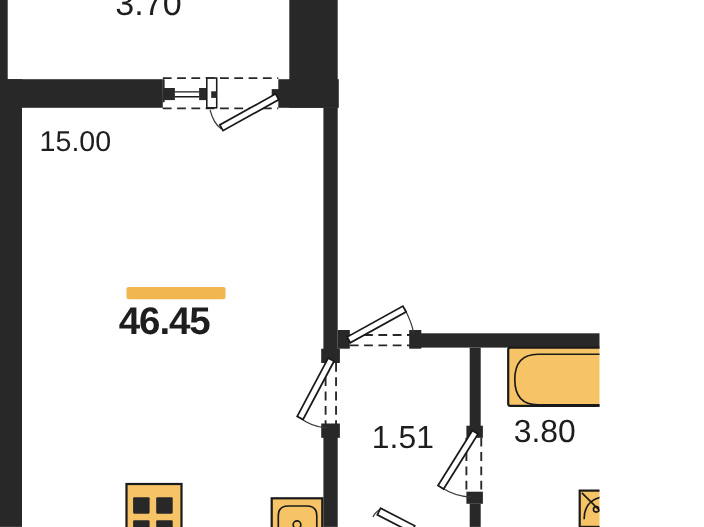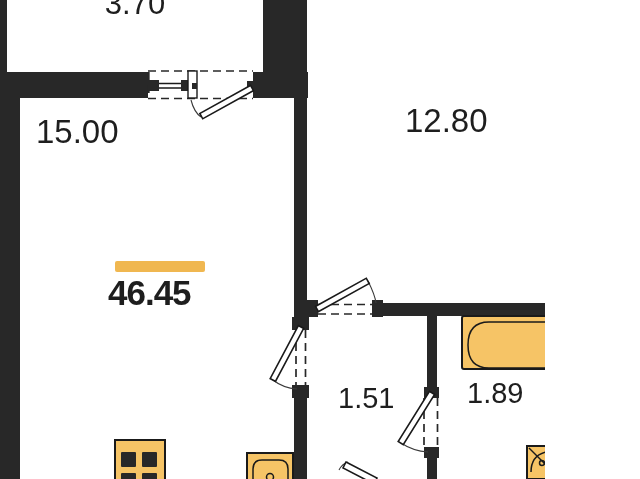--- a/index.html
+++ b/index.html
@@ -19,21 +19,21 @@
   .frame{fill:#ffffff;stroke:var(--c-outline,#1A1A1A);stroke-width:1.4;}
   .winline{stroke:var(--c-outline,#1A1A1A);stroke-width:1.3;fill:none;}
   .arc{stroke:#3a3a3a;stroke-width:1.1;fill:none;}
   .fix{fill:var(--c-fixture,#F6C466);stroke:var(--c-outline,#1A1A1A);stroke-width:2;}
   .fixline{stroke:var(--c-outline,#1A1A1A);stroke-width:1.5;fill:none;}
   .burner{fill:var(--c-wall,#282828);}
   .area-label{
     position:absolute;color:#1E1E1E;white-space:nowrap;line-height:1.1;
   }
   .lbl-balcony{left:84px;top:-13px;width:102px;text-align:center;font-size:31px;line-height:34px;}
-  .lbl-living{left:36px;top:114px;font-size:33px;}
+  .lbl-living{left:36px;top:114px;font-size:26px;}
   .lbl-bedroom{left:405px;top:103px;font-size:33px;}
   .lbl-hall{left:338px;top:383px;font-size:29px;}
   .lbl-bath{left:467px;top:378px;font-size:29px;}
   .lbl-total{left:108px;top:274px;font-size:35px;font-weight:bold;letter-spacing:-1px;}
   .accent-bar{
     position:absolute;left:115px;top:261px;width:90px;height:11px;
     background:var(--c-accent,#F0B750);border-radius:2px;
   }
 </style>
 </head>
@@ -135,20 +135,19 @@
 
     <g>
       <rect class="fix" x="247" y="453" width="46" height="29"></rect>
       <path class="fixline" d="M253,482 V469 Q253,460 262,460 H279 Q288,460 288,469 V482"></path>
       <circle class="fixline" cx="270" cy="477" r="3.5"></circle>
     </g>
   </svg>
 
   <div class="area-label lbl-balcony">3.70</div>
   <div class="area-label lbl-living">15.00</div>
-  <div class="area-label lbl-bedroom">12.80</div>
   <div class="area-label lbl-hall">1.51</div>
-  <div class="area-label lbl-bath">1.89</div>
+  <div class="area-label lbl-bath">3.80</div>
 
   <div class="accent-bar"></div>
   <div class="area-label lbl-total">46.45</div>
 
 </div>
 
 </body></html>

